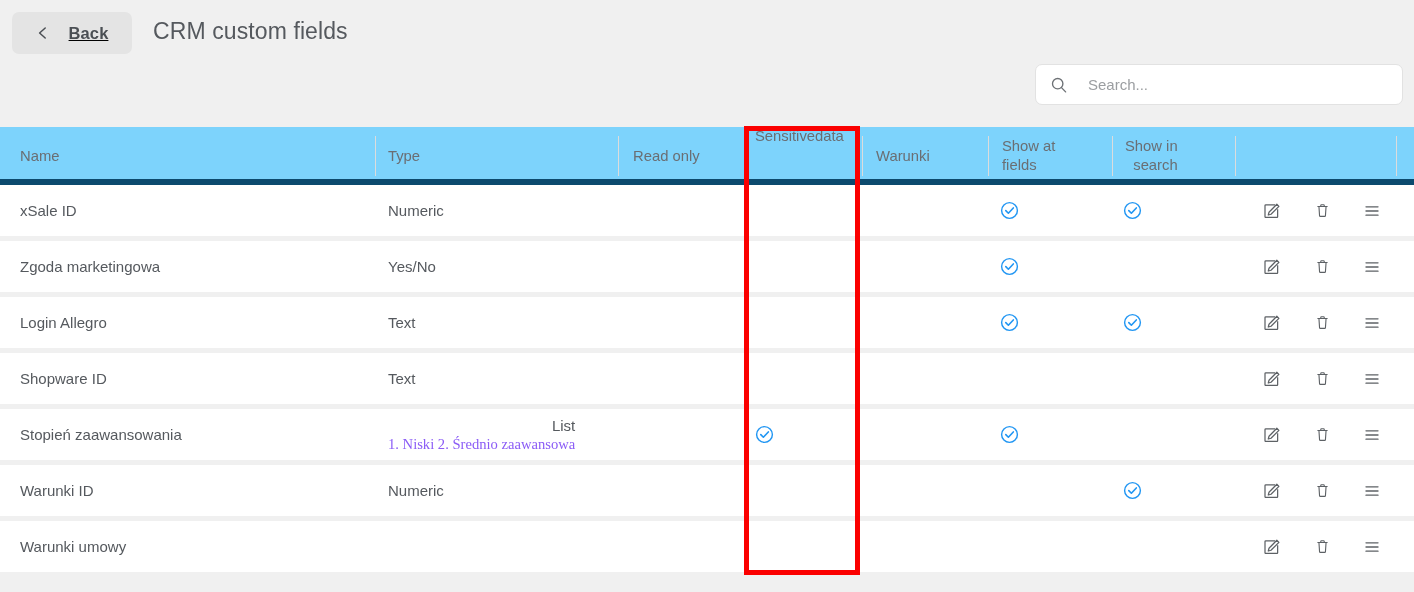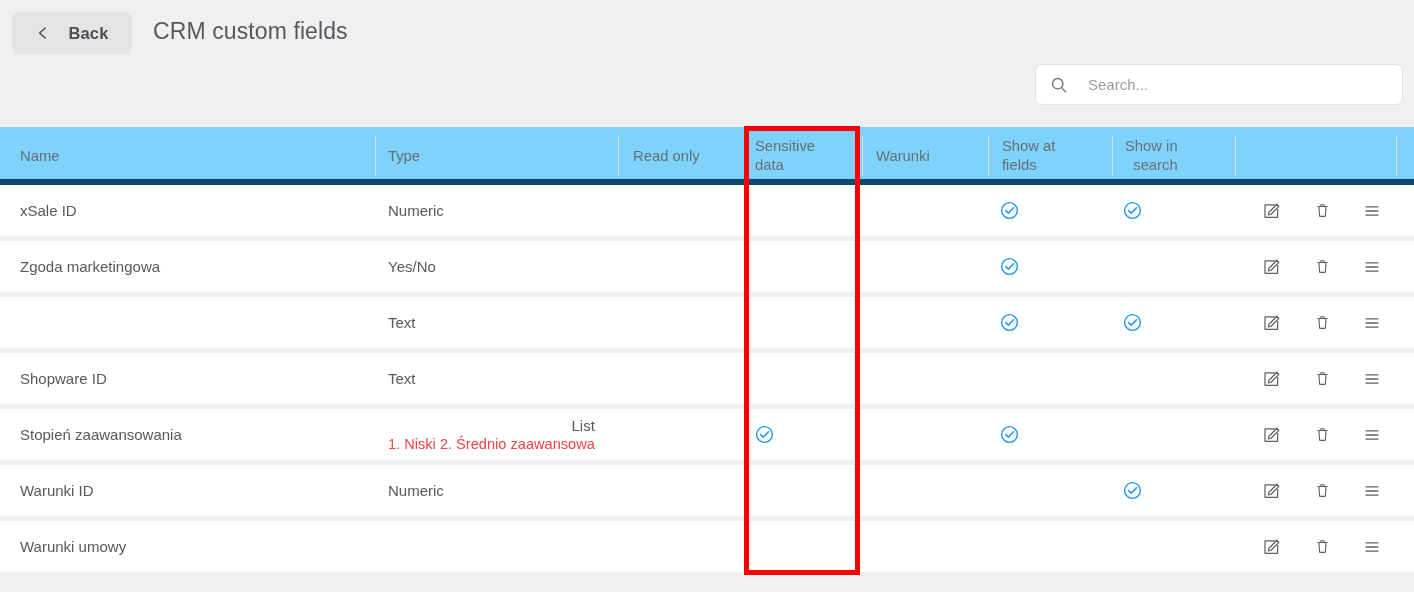--- a/index.html
+++ b/index.html
@@ -15,20 +15,21 @@
   
   .topbar {
     position: absolute; left: 0; top: 0; width: 1414px; height: 62px;
   }
   .back-btn {
     position: absolute; left: 12px; top: 12px;
     width: 120px; height: 42px;
     background: #e4e4e4; border: none; border-radius: 7px;
     display: flex; align-items: center; justify-content: center; gap: 19px;
     cursor: pointer;
+    text-decoration: underline;
   }
   .back-btn .chev { width: 14px; height: 14px; display: block; }
   .back-label {
     font-size: 16.5px; color: #4b4f54; font-weight: 600; letter-spacing: .1px;
   }
   .page-title {
     position: absolute; left: 153px; top: 18px;
     font-size: 23px; color: #55595e; font-weight: 400; letter-spacing: .1px;
     white-space: nowrap;
   }
@@ -71,21 +72,21 @@
     position: relative; width: 1414px; height: 51px;
     background: #ffffff;
     margin-bottom: 5px;
   }
   .cell {
     position: absolute; top: 0; height: 51px;
     display: flex; align-items: center;
     font-size: 15px; color: #55595e; font-weight: 400;
   }
   .cell.col-type { flex-direction: column; align-items: flex-end; justify-content: center; }
-  .type-sub { font-size: 14.6px; color: #ef4444; margin-top: 2px; }
+  .type-sub { font-size: 14.6px; color: #8b5cf6; margin-top: 2px; font-family: Liberation Serif, serif; }
   .check { position: absolute; top: 0; height: 51px; display: flex; align-items: center; justify-content: flex-start; }
   .check svg { display: block; }
 
   .actions { position: absolute; top: 0; height: 51px; display: flex; align-items: center; }
   .icon-btn {
     width: 26px; height: 26px; display: flex; align-items: center; justify-content: center;
     background: transparent; border: none; padding: 0; cursor: pointer;
   }
   .icon-btn svg { display: block; }
 
@@ -127,21 +128,21 @@
 
   <div class="table">
 
     <div class="thead">
       <div class="th" style="left:20px;">Name</div>
       <div class="th-divider" style="left:375px;"></div>
       <div class="th" style="left:388px;">Type</div>
       <div class="th-divider" style="left:618px;"></div>
       <div class="th" style="left:633px;">Read only</div>
 
-      <div class="th" style="left:755px; flex-direction:column; align-items:flex-start; justify-content:center;">
+      <div class="th" style="left:755px; flex-direction:row; align-items:flex-start; justify-content:center;">
         <span>Sensitive</span>
         <span>data</span>
       </div>
 
       <div class="th-divider" style="left:862px;"></div>
       <div class="th" style="left:876px;">Warunki</div>
       <div class="th-divider" style="left:988px;"></div>
 
       <div class="th" style="left:1002px; flex-direction:column; align-items:flex-start; justify-content:center;">
         <span>Show at</span>
@@ -240,20 +241,21 @@
                 <svg viewBox="0 0 22 22" width="20" height="20" aria-hidden="true">
                   <line x1="4.4" y1="6.4" x2="17.6" y2="6.4" stroke="#5d6165" stroke-width="1.45" stroke-linecap="round"></line>
                   <line x1="4.4" y1="11.0" x2="17.6" y2="11.0" stroke="#5d6165" stroke-width="1.45" stroke-linecap="round"></line>
                   <line x1="4.4" y1="15.6" x2="17.6" y2="15.6" stroke="#5d6165" stroke-width="1.45" stroke-linecap="round"></line>
                 </svg>
               </span>
             </button>
           </div>
         </div>
         <div class="row">
+          <div class="cell" style="left:20px;">Login Allegro</div>
           <div class="cell col-type" style="left:388px;">
             <span>Text</span>
           </div>
           <div class="check" style="left:1000px;">
             <svg viewBox="0 0 20 20" width="19" height="19" aria-hidden="true">
               <circle cx="10" cy="10" r="8.3" fill="none" stroke="#2196f3" stroke-width="1.5"></circle>
               <polyline points="6.1,10.2 8.8,12.9 14,7.3" fill="none" stroke="#2196f3" stroke-width="1.7" stroke-linecap="round" stroke-linejoin="round"></polyline>
             </svg>
           </div>
           <div class="check" style="left:1123px;">

